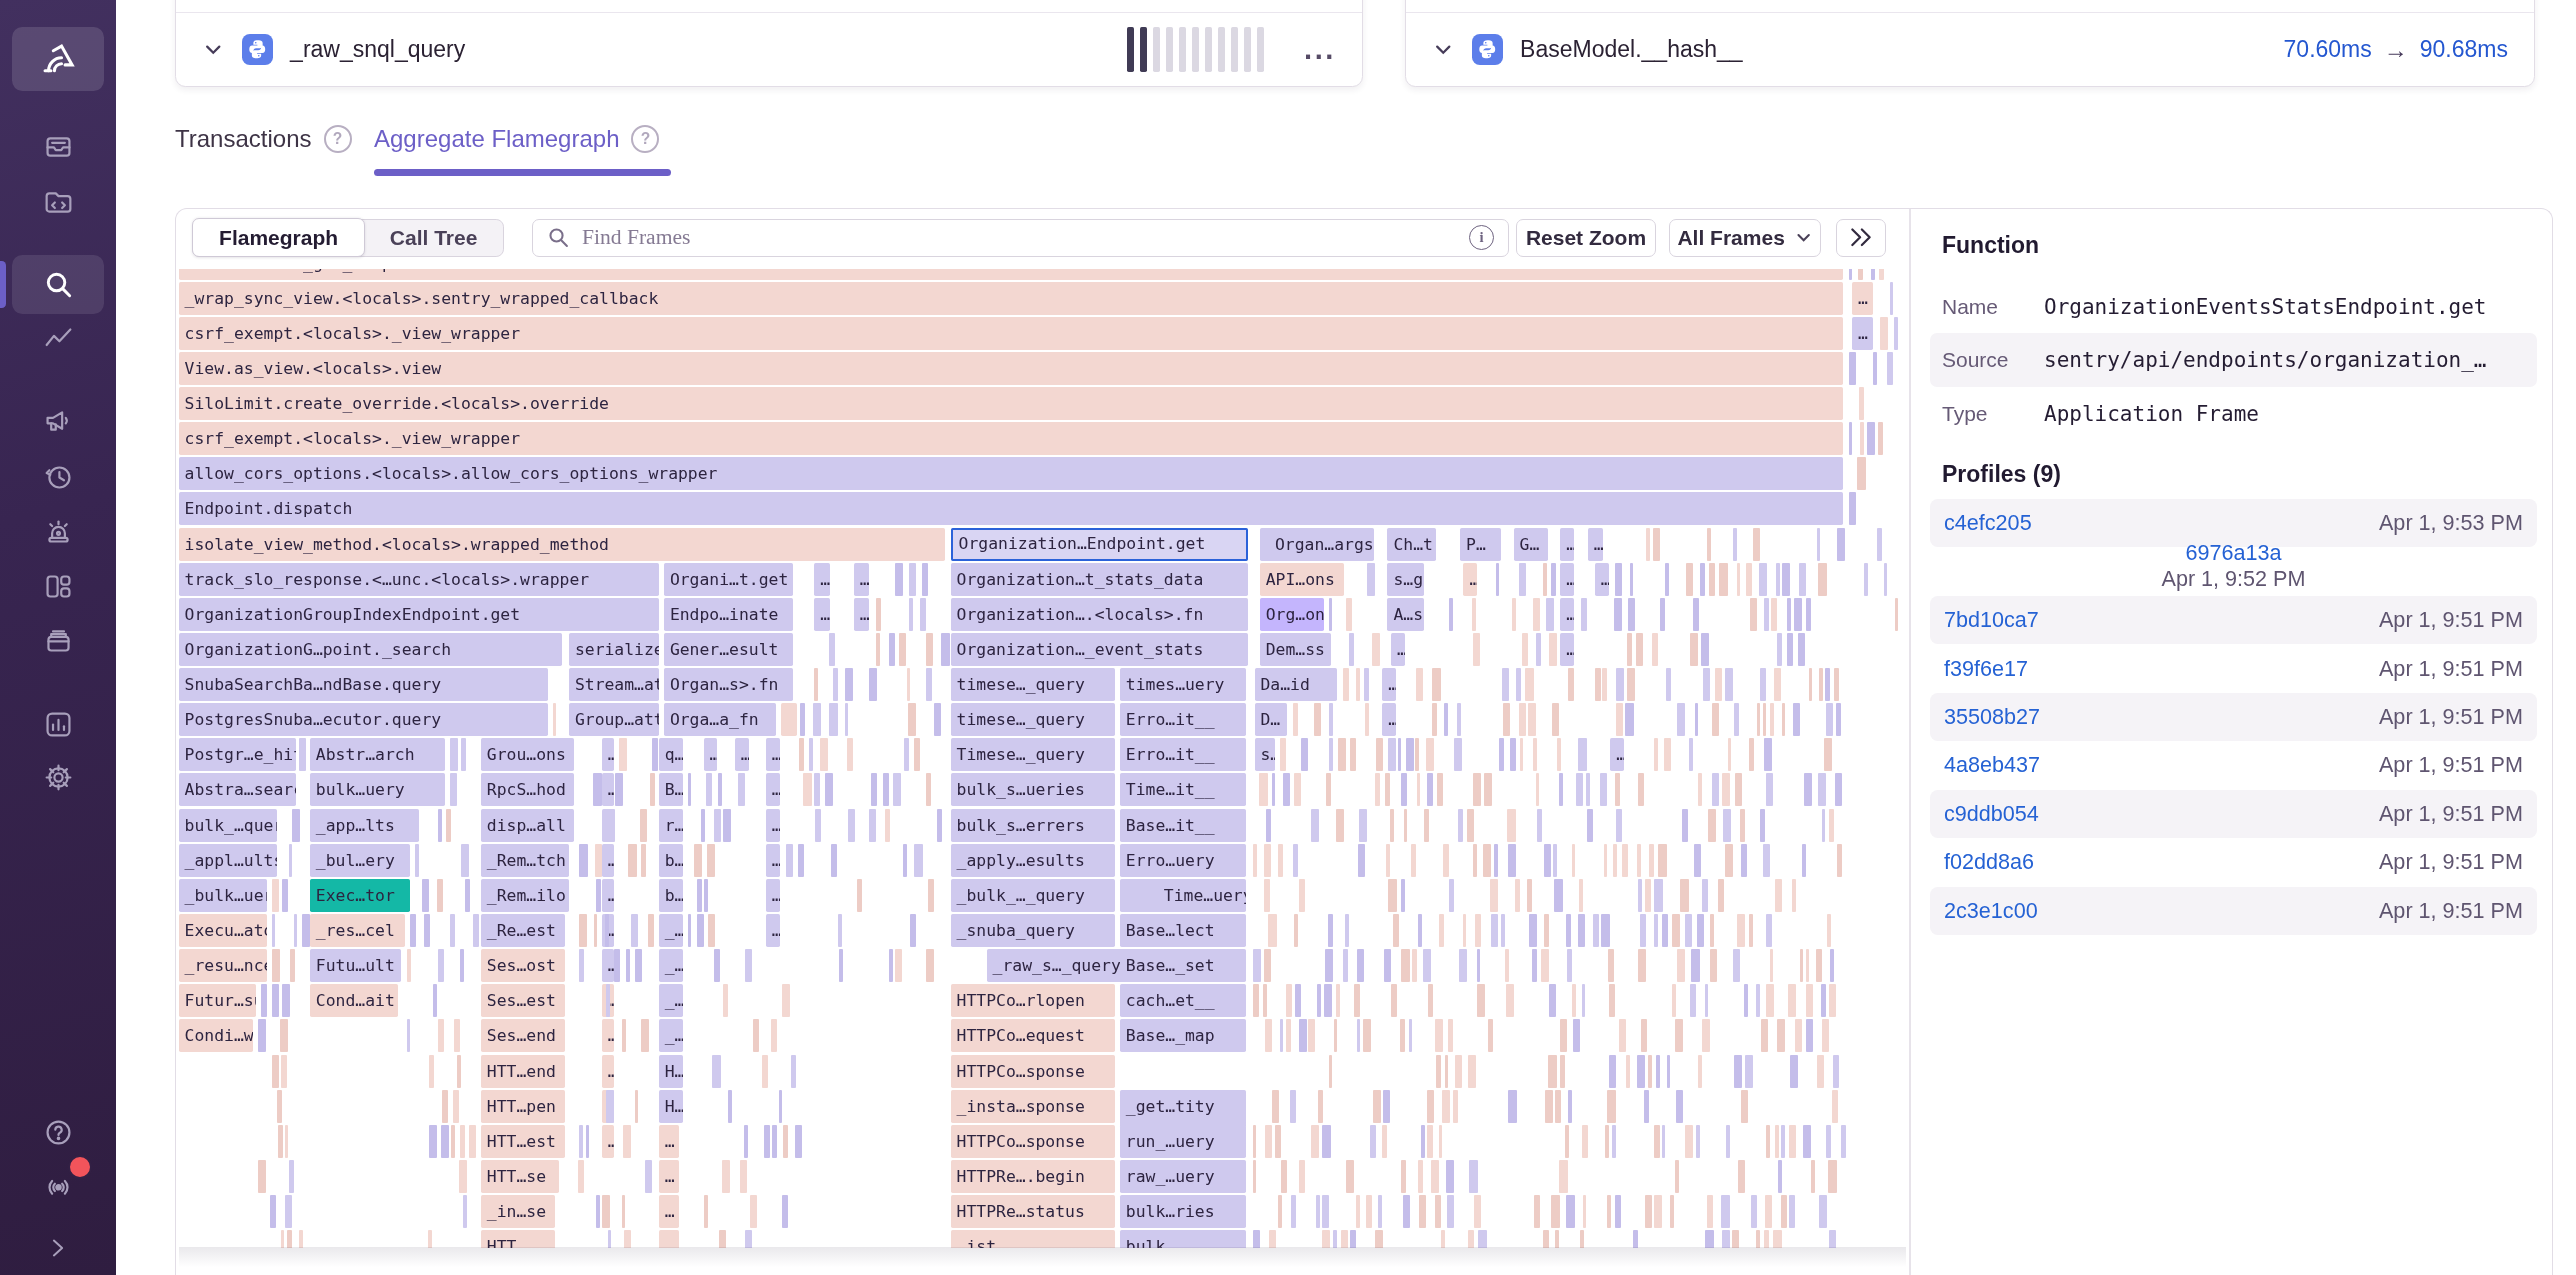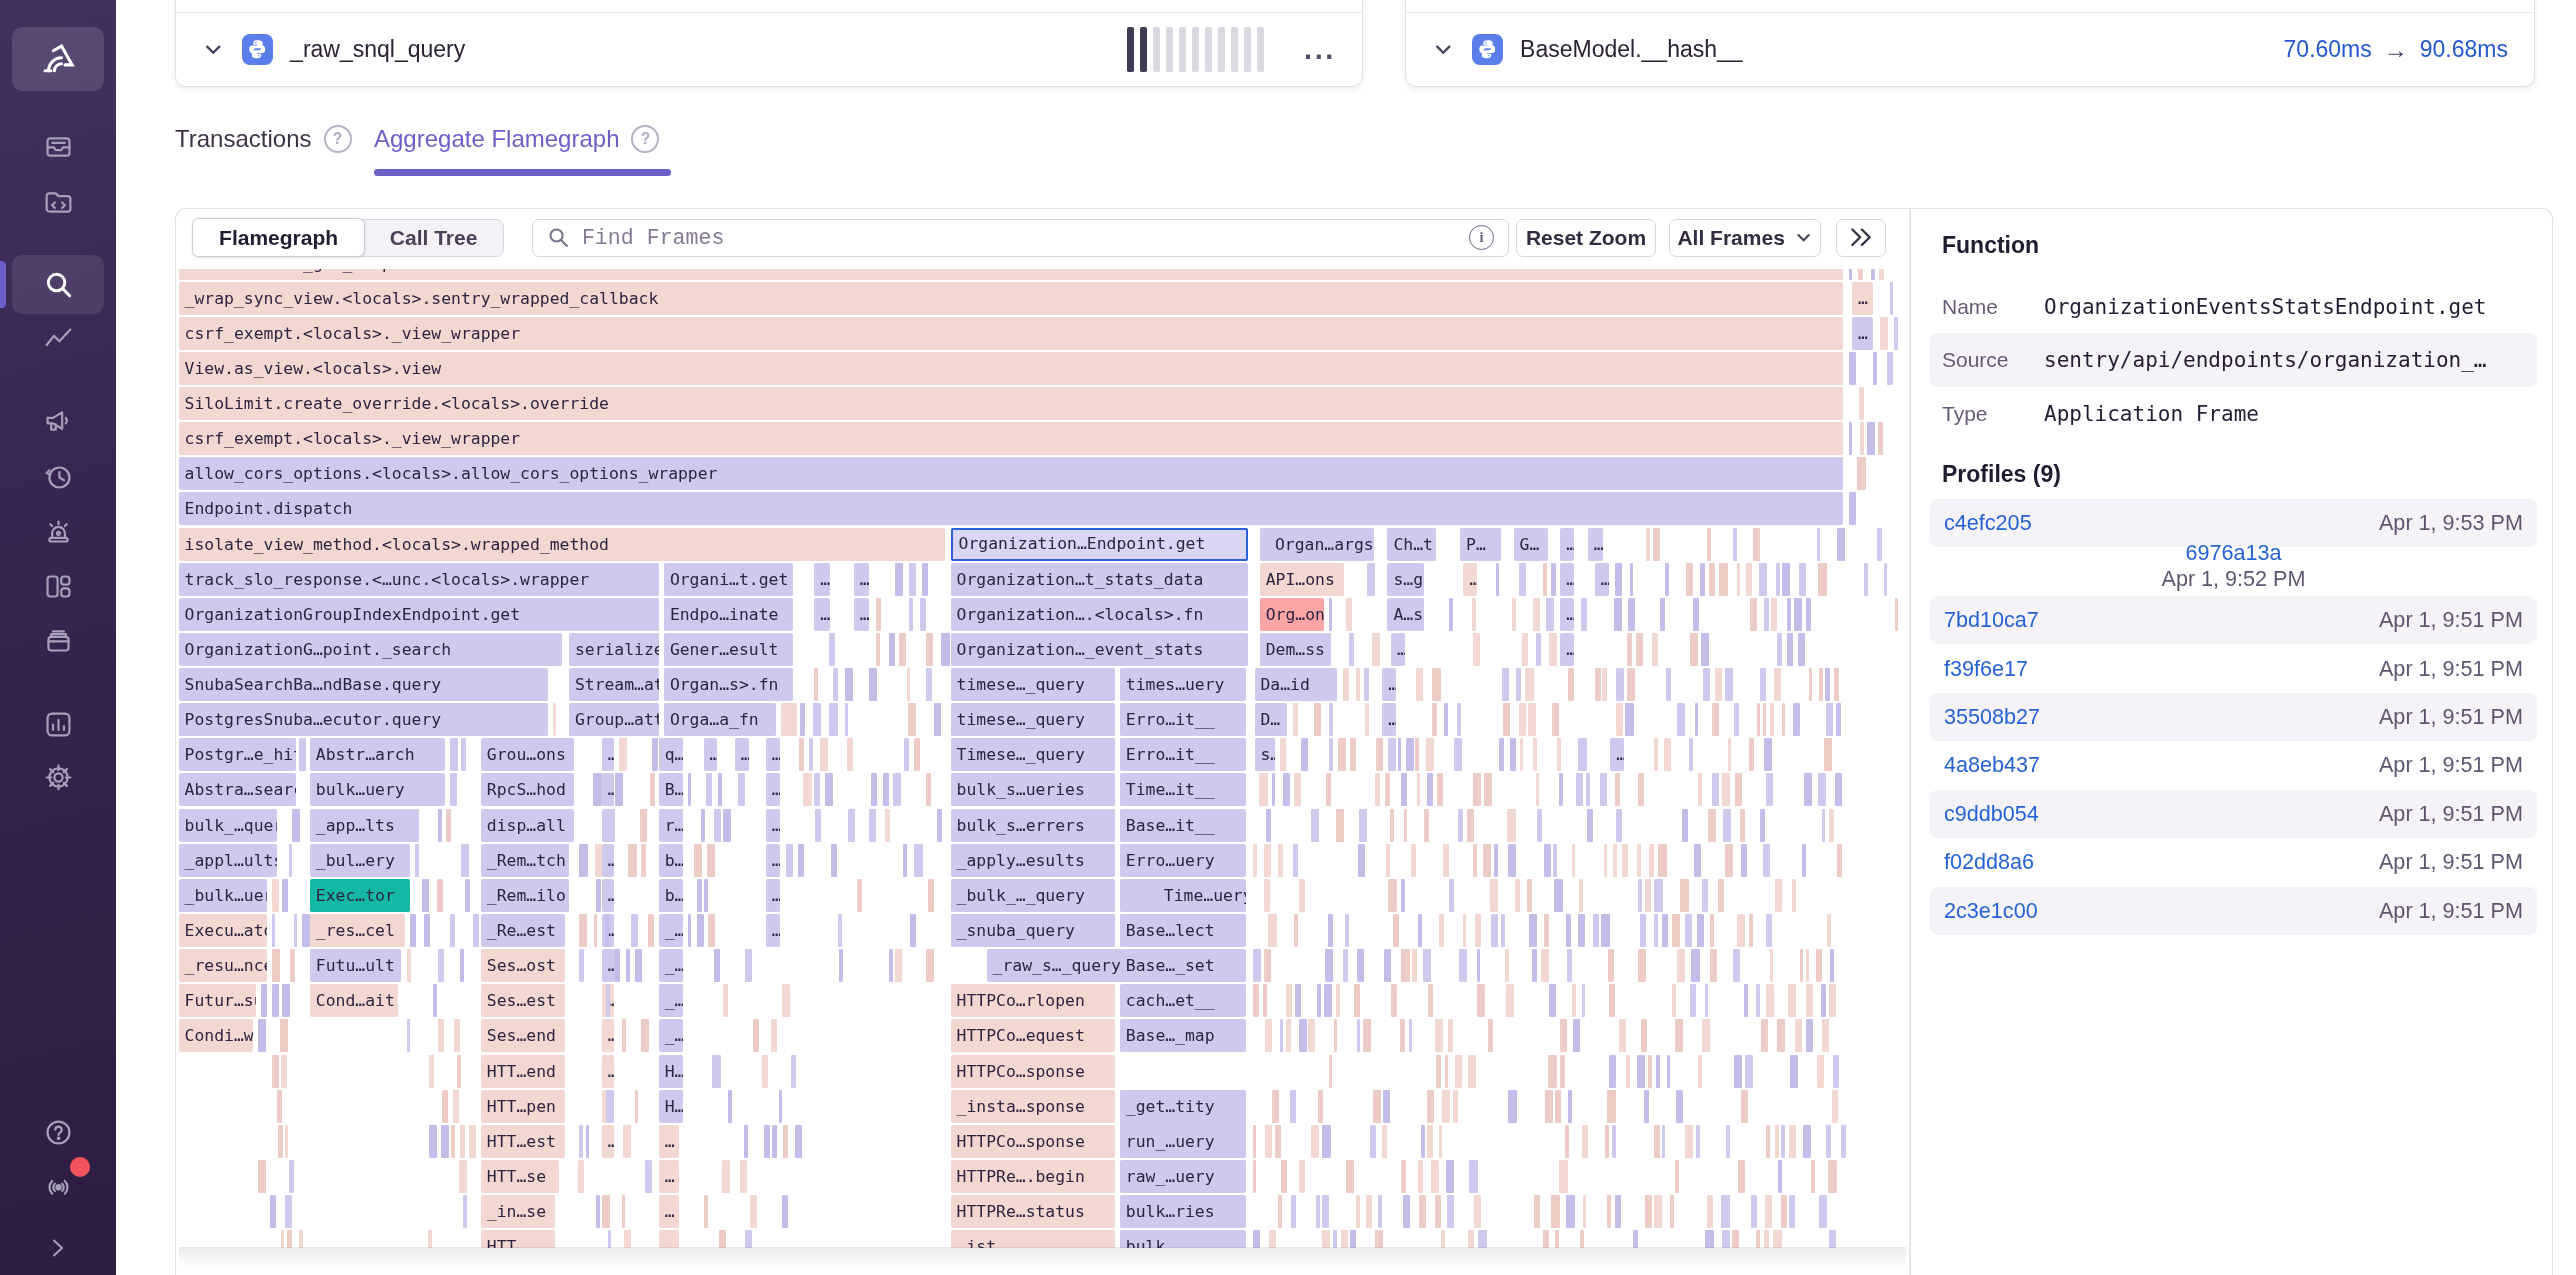--- a/index.html
+++ b/index.html
@@ -41,21 +41,21 @@
     border:0.9px solid #e2dde6;border-bottom:none;border-radius:12px 12px 0 0;overflow:hidden;}
   .vdivider{position:absolute;left:1733px;top:0;bottom:0;width:1.7px;background:#e7e3ea;}
   .btn{position:absolute;top:9.5px;height:38px;background:#fff;border:1.3px solid #d9d4de;border-radius:7px;
     display:flex;align-items:center;justify-content:center;font-size:21px;font-weight:600;color:#332b3f;cursor:pointer;box-sizing:border-box;}
   .segwrap{position:absolute;left:16.4px;top:9.5px;height:38px;background:#f4f2f6;border:1.3px solid #d9d4de;border-radius:7.8px;
     display:flex;align-items:stretch;box-sizing:border-box;}
   .seg{padding:0 26px;display:flex;align-items:center;font-size:21px;font-weight:600;color:#4a4158;cursor:pointer;}
   .seg.on{background:#fff;border:1.3px solid #cfc9d6;border-radius:7px;margin:-1.3px;color:#241c32;box-shadow:0 0.9px 2.6px rgba(40,30,60,.12);}
   .searchbox{position:absolute;left:356px;top:9.5px;width:977px;height:38px;border:1.3px solid #d9d4de;border-radius:7px;background:#fff;
     display:flex;align-items:center;padding:0 14px;gap:10.4px;box-sizing:border-box;}
-  .searchbox input{flex:1;border:none;outline:none;font-size:21.6px;color:#2b2233;font-family:Liberation Mono, monospace;}
+  .searchbox input{flex:1;border:none;outline:none;font-size:21.6px;color:#2b2233;font-family:Liberation Serif, serif;}
   .searchbox input::placeholder{color:#857a93;}
   .iicon{width:23px;height:23px;border:1.7px solid #6e6380;border-radius:50%;color:#6e6380;font-size:14.7px;font-weight:700;
     display:flex;align-items:center;justify-content:center;flex:0 0 auto;font-family:"Liberation Serif",serif;}
   
   .fg-canvas{position:absolute;left:2.6px;top:60px;width:1727px;height:979px;overflow:hidden;background:#fff;}
   .fg-row{position:absolute;left:0;width:100%;height:33px;}
   .fg-cell{position:absolute;top:0;height:33px;border-radius:1.7px;box-sizing:border-box;
     font-family:"DejaVu Sans Mono",monospace;font-size:16.4px;line-height:33px;color:#2d2440;
     padding-left:6px;overflow:hidden;white-space:nowrap;cursor:pointer;}
   .fg-cell.sel{border:2.6px solid #2b62d9;line-height:28px;z-index:2;}
@@ -387,21 +387,21 @@
           <div class="fg-sliver" style="left: 94.9496%; width: 0.505525%; background: rgb(237, 204, 197);"></div>
           <div class="fg-sliver" style="left: 97.5632%; width: 0.27501%; background: rgb(207, 201, 238);"></div>
           <div class="fg-sliver" style="left: 98.7228%; width: 0.201991%; background: rgb(207, 201, 238);"></div>
         </div>
         <div class="fg-row" style="top: 329px;">
           <div class="fg-cell" style="left: 0%; width: calc(27.9% - 1.7px); background: rgb(207, 201, 238);">OrganizationGroupIndexEndpoint.get</div>
           <div class="fg-cell" style="left: 28.1%; width: calc(7.6% - 1.7px); background: rgb(207, 201, 238);">Endpo…inate</div>
           <div class="fg-cell" style="left: 36.8%; width: calc(1% - 1.7px); background: rgb(207, 201, 238);">…</div>
           <div class="fg-cell" style="left: 39.1%; width: calc(1% - 1.7px); background: rgb(207, 201, 238);">…</div>
           <div class="fg-cell" style="left: 44.7%; width: calc(17.3% - 1.7px); background: rgb(207, 201, 238);">Organization….&lt;locals&gt;.fn</div>
-          <div class="fg-cell" style="left: 62.6%; width: calc(3.8% - 1.7px); background: #fca5a5; text-align: center;">Org…on</div>
+          <div class="fg-cell" style="left: 62.6%; width: calc(3.8% - 1.7px); background: #c4b5fd; text-align: center;">Org…on</div>
           <div class="fg-cell" style="left: 70%; width: calc(2.2% - 1.7px); background: rgb(207, 201, 238);">A…s</div>
           <div class="fg-cell" style="left: 80%; width: calc(0.9% - 1.7px); background: rgb(207, 201, 238);">…</div>
           <div class="fg-sliver" style="left: 40.4%; width: 0.259382%; background: rgb(237, 204, 197);"></div>
           <div class="fg-sliver" style="left: 42.3025%; width: 0.24118%; background: rgb(207, 201, 238);"></div>
           <div class="fg-sliver" style="left: 42.951%; width: 0.3533%; background: rgb(207, 201, 238);"></div>
           <div class="fg-sliver" style="left: 66.6%; width: 0.18193%; background: rgb(196, 189, 234);"></div>
           <div class="fg-sliver" style="left: 67.5947%; width: 0.363094%; background: rgb(243, 215, 209);"></div>
           <div class="fg-sliver" style="left: 73.5611%; width: 0.209058%; background: rgb(196, 189, 234);"></div>
           <div class="fg-sliver" style="left: 74.8915%; width: 0.233784%; background: rgb(243, 215, 209);"></div>
           <div class="fg-sliver" style="left: 77.1898%; width: 0.240652%; background: rgb(243, 215, 209);"></div>

